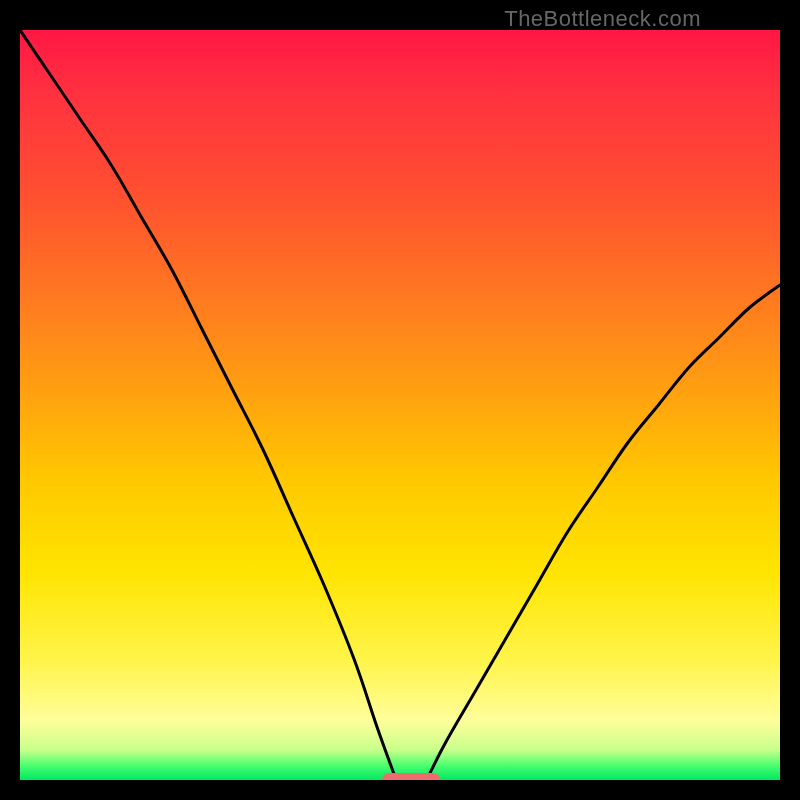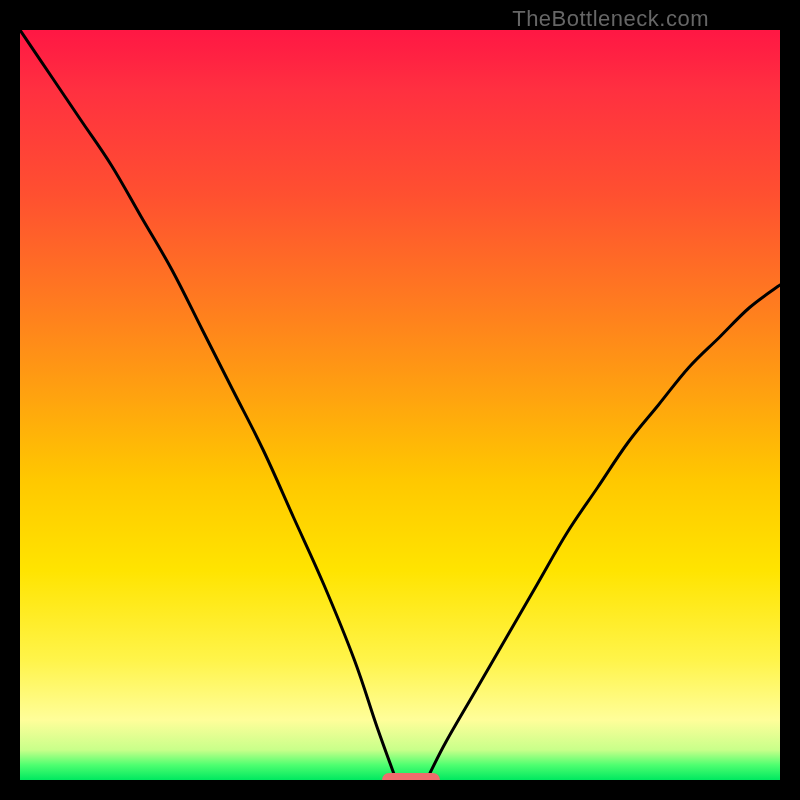--- a/index.html
+++ b/index.html
@@ -9,21 +9,20 @@
     height: 800px;
     background: #000;
     overflow: hidden;
     font-family: Arial, Helvetica, sans-serif;
   }
   .frame {
     position: relative;
     width: 713px;
     height: 800px;
     background: #000;
-    padding-left: 8px;
   }
   .watermark {
     position: absolute;
     top: 6px;
     right: 12px;
     color: #666;
     font-size: 22px;
     font-weight: 500;
     letter-spacing: 0.5px;
     z-index: 10;

